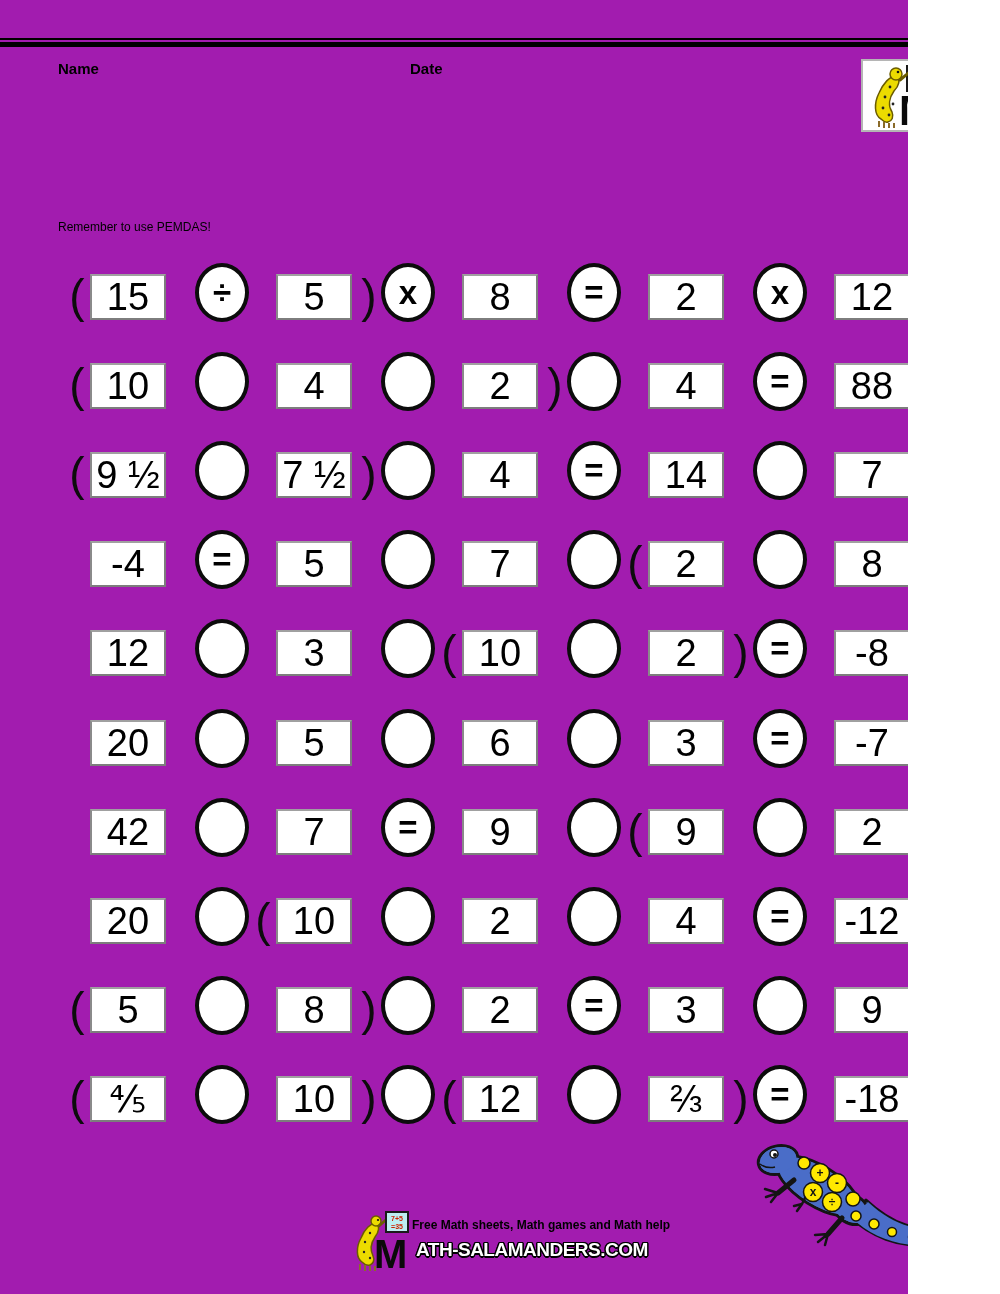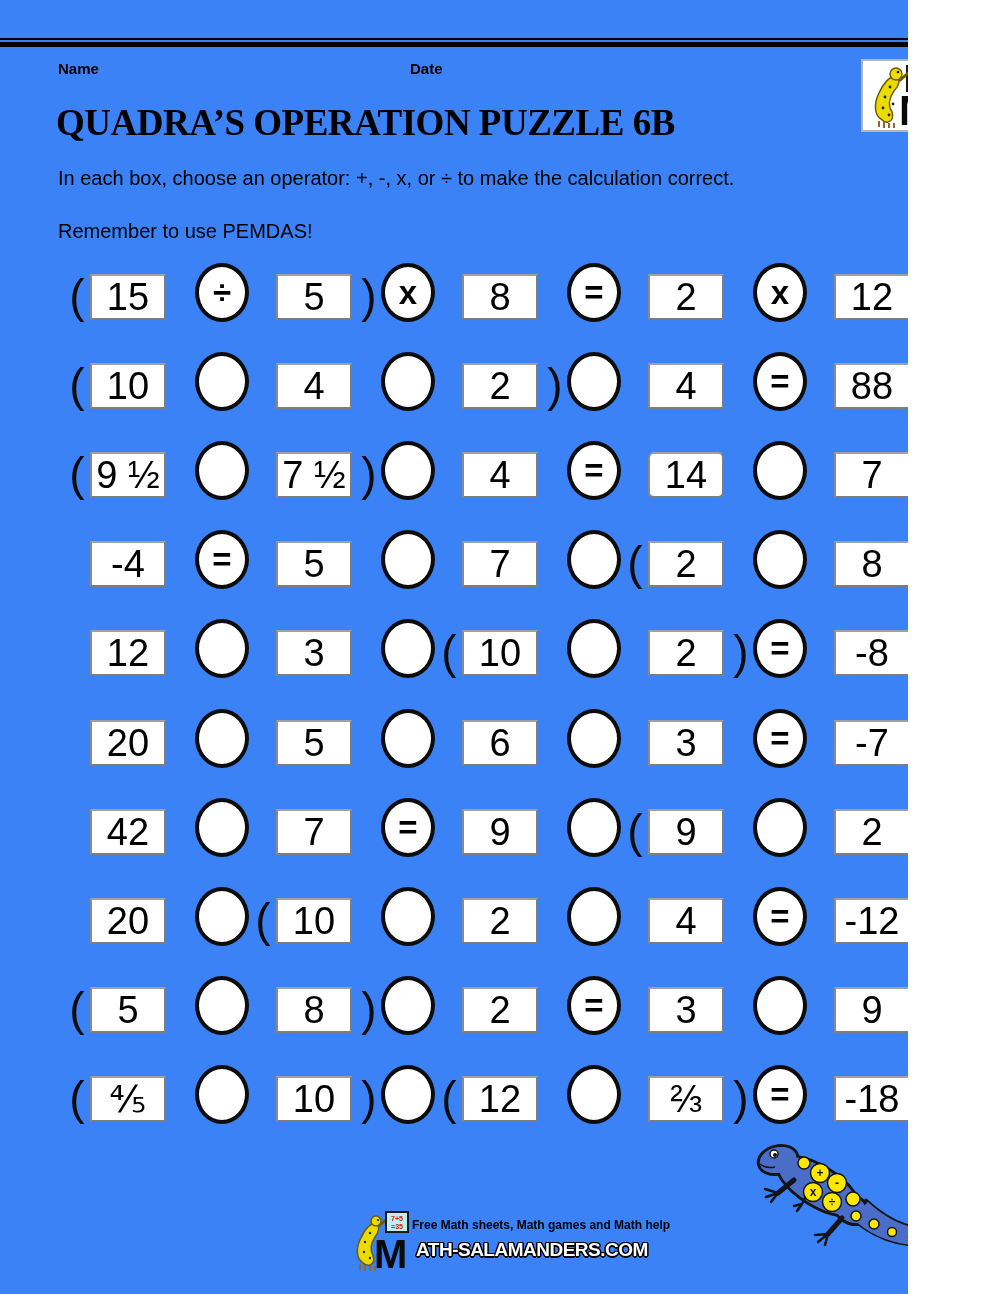--- a/index.html
+++ b/index.html
@@ -1,26 +1,26 @@
 <!DOCTYPE html>
 <html><head>
 <meta charset="utf-8">
 <style>
   html,body{margin:0;padding:0;background:#fff;}
-  #page{position:relative;width:908px;height:1294px;background:#3b82f6;overflow:hidden;
+  #page{position:relative;width:908px;height:1294px;background:#a21caf;overflow:hidden;
         font-family:"Liberation Sans","DejaVu Sans",sans-serif;color:#000;}
   .abs{position:absolute;}
   #rule-thin{top:38px;left:0;width:1000px;height:2px;background:#000;}
   #rule-thick{top:42px;left:0;width:1000px;height:5px;background:#000;}
   #name-label{left:58px;top:60px;font-size:15px;font-weight:700;}
   #date-label{left:410px;top:60px;font-size:15px;font-weight:700;}
   #title{left:56px;top:101px;font-size:37px;font-weight:600;
          font-family:"Liberation Serif","DejaVu Serif",serif;letter-spacing:-0.5px;white-space:nowrap;}
   #instructions{left:58px;top:167px;font-size:20px;white-space:nowrap;}
-  #reminder{left:58px;top:220px;font-size:20px;white-space:nowrap;}
+  #reminder{left:58px;top:220px;font-size:12px;white-space:nowrap;}
 
   #corner-logo{left:861px;top:59px;width:85px;height:73px;background:#fff;border:2px solid #b5b5b5;box-sizing:border-box;}
 
   #rows-host{left:0;top:0;width:1000px;height:1294px;}
   .puzzle-row{position:absolute;left:0;width:1000px;height:70px;}
   .num-box{position:absolute;top:12px;width:76px;height:46px;box-sizing:border-box;background:#fff;
            border:2px solid #7d7d7d;border-top-color:#a0a0a0;border-left-color:#8a8a8a;
            display:flex;align-items:center;justify-content:center;
            font-size:38px;line-height:1;white-space:nowrap;}
   .op-circle{position:absolute;top:1px;width:54px;height:59px;box-sizing:border-box;
@@ -67,22 +67,20 @@
         <circle cx="22" cy="36" r="1.4" fill="#222"></circle>
           <circle cx="27" cy="26" r="1.4" fill="#222"></circle>
         <circle cx="20" cy="47" r="1.4" fill="#222"></circle>
           <circle cx="26" cy="54" r="1.4" fill="#222"></circle>
         <circle cx="30" cy="43" r="1.4" fill="#222"></circle>
         <path d="M16,60 L16,66 M21,61 L21,67 M26,62 L26,67 M31,62 L31,67" stroke="#8a6b2a" stroke-width="2"></path>
       </g>
     </svg>
   </div>
 
-  <div class="abs" id="title">QUADRA’S OPERATION PUZZLE 6B</div>
-  <div class="abs" id="instructions">In each box, choose an operator: +, -, x, or ÷ to make the calculation correct.</div>
   <div class="abs" id="reminder">Remember to use PEMDAS!</div>
 
   <div class="abs" id="rows-host">
       <div class="puzzle-row" style="top: 262px;">
         <div class="paren" style="left: 62px;">(</div>
         <div class="num-box" style="left: 90px;">15</div>
         <div class="op-circle" style="left: 195px;">÷</div>
         <div class="num-box" style="left: 276px;">5</div>
         <div class="paren" style="left: 354px;">)</div>
         <div class="op-circle" style="left: 381px;">x</div>
@@ -107,21 +105,21 @@
       </div>
       <div class="puzzle-row" style="top: 440px;">
         <div class="paren" style="left: 62px;">(</div>
         <div class="num-box" style="left: 90px;">9 ½</div>
         <div class="op-circle" style="left: 195px;"></div>
         <div class="num-box" style="left: 276px;">7 ½</div>
         <div class="paren" style="left: 354px;">)</div>
         <div class="op-circle" style="left: 381px;"></div>
         <div class="num-box" style="left: 462px;">4</div>
         <div class="op-circle" style="left: 567px;">=</div>
-        <div class="num-box" style="left: 648px; border-radius: 6px;">14</div>
+        <div class="num-box" style="left: 648px;">14</div>
         <div class="op-circle" style="left: 753px;"></div>
         <div class="num-box" style="left: 834px;">7</div>
       </div>
       <div class="puzzle-row" style="top: 529px;">
         <div class="num-box" style="left: 90px;">-4</div>
         <div class="op-circle" style="left: 195px;">=</div>
         <div class="num-box" style="left: 276px;">5</div>
         <div class="op-circle" style="left: 381px;"></div>
         <div class="num-box" style="left: 462px;">7</div>
         <div class="op-circle" style="left: 567px;"></div>

